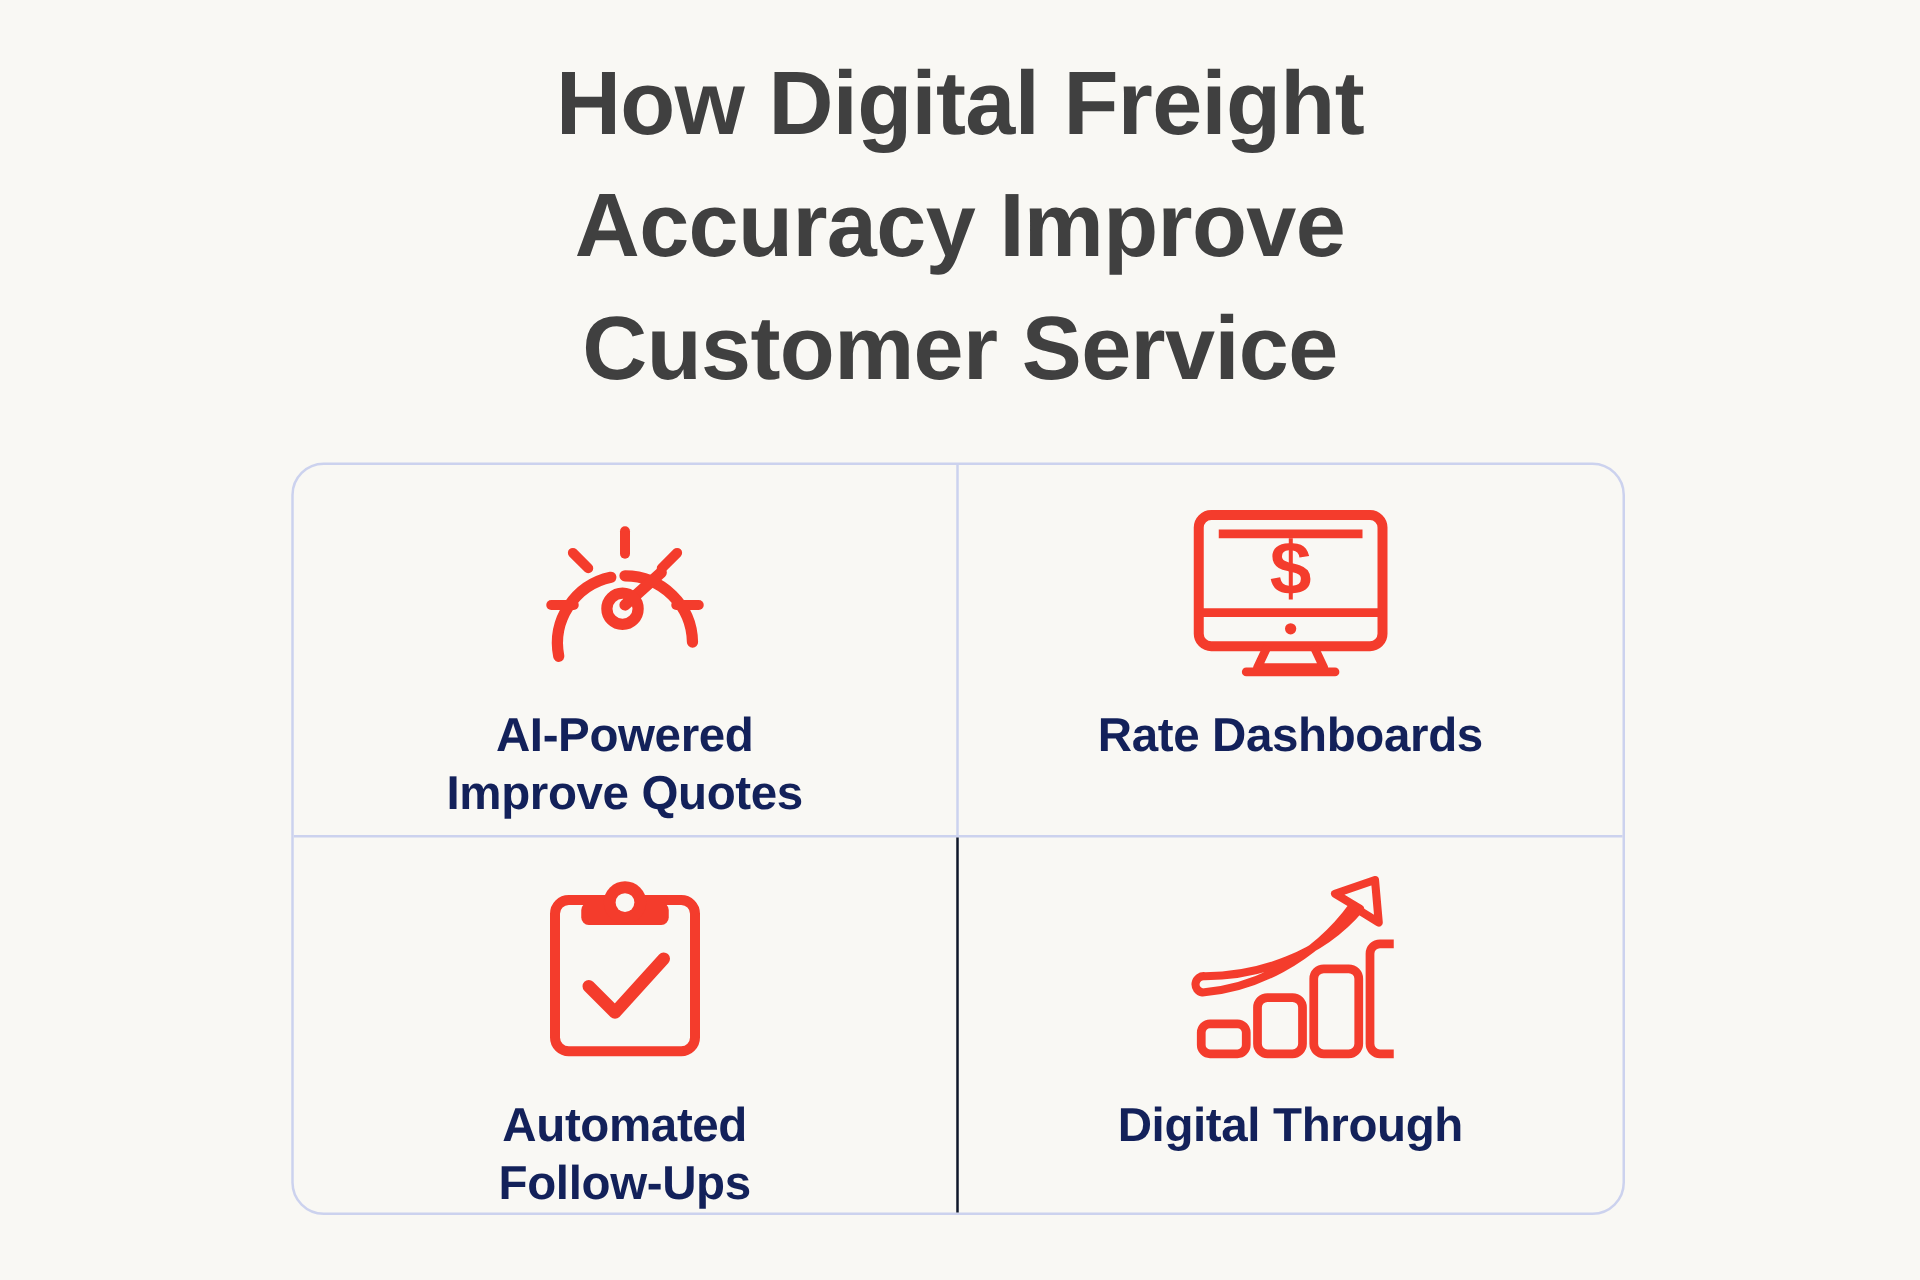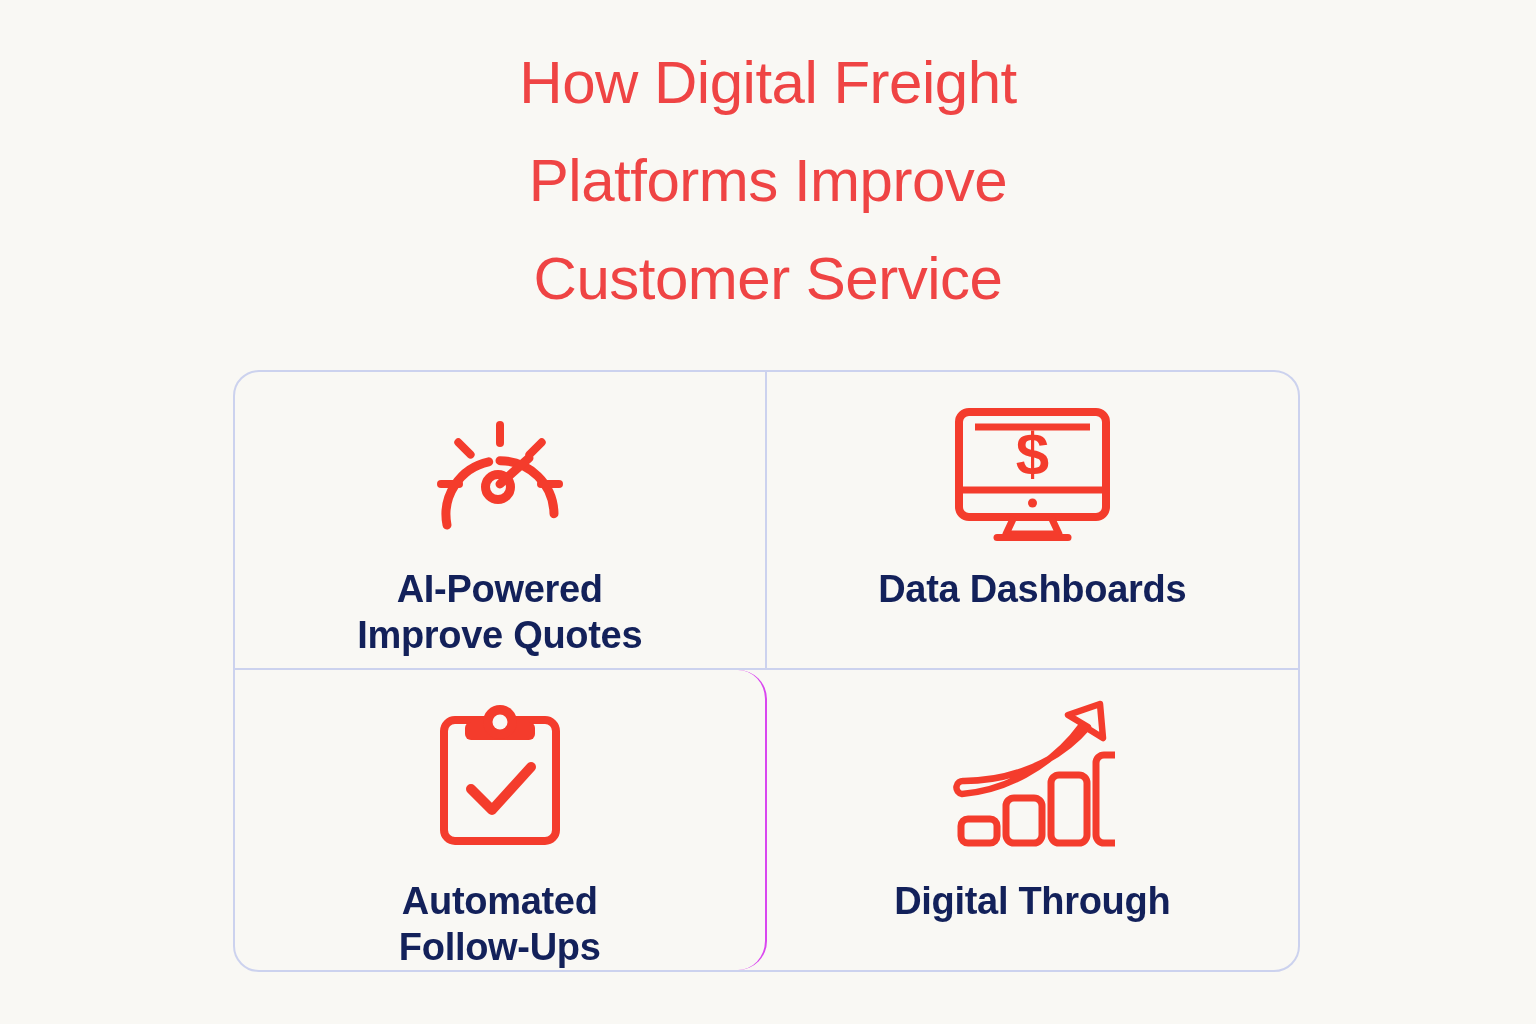--- a/index.html
+++ b/index.html
@@ -25,25 +25,25 @@
   }
 
   
   .title-block {
     width: 1000px;
     margin-top: 34px;
     text-align: center;
   }
   .title-line {
     font-family: "Liberation Sans Narrow", "Liberation Sans", sans-serif;
-    font-weight: normal;
-    font-size: 60px;
+    font-weight: bold;
+    font-size: 72px;
     line-height: 98px;
     letter-spacing: -0.5px;
-    color: #ef4444;
+    color: #404040;
     white-space: nowrap;
   }
 
   
   .card {
     position: absolute;
     left: 233px;
     top: 370px;
     width: 1067px;
     height: 602px;
@@ -60,21 +60,21 @@
     position: relative;
     box-sizing: border-box;
     display: flex;
     flex-direction: column;
     align-items: center;
     justify-content: flex-start;
     padding-top: 26px;
   }
   .cell-tl { border-right: 2px solid #ccd2ee; border-bottom: 2px solid #ccd2ee; }
   .cell-tr { border-bottom: 2px solid #ccd2ee; }
-  .cell-bl { border-right: 2px solid #d946ef; border-radius: 29px; }
+  .cell-bl { border-right: 2px solid #0f172a; }
 
   .icon-wrap {
     height: 150px;
     display: flex;
     align-items: center;
     justify-content: center;
   }
   .cell-bottom .icon-wrap { height: 158px; }
 
   .cell-label {
@@ -90,21 +90,21 @@
 
   .nowrap { white-space: nowrap; display: block; }
 </style>
 </head>
 <body>
 
 <div id="infographic">
 
   <div class="title-block">
     <div class="title-line">How Digital Freight</div>
-    <div class="title-line">Platforms Improve</div>
+    <div class="title-line">Accuracy Improve</div>
     <div class="title-line">Customer Service</div>
   </div>
 
   <div class="card">
 
     <div class="cell cell-tl cell-top">
       <div class="icon-wrap">
         <svg width="150" height="140" viewBox="0 0 150 140" fill="none" aria-hidden="true">
 
           <path d="M22 122 A54 54 0 1 1 128 122" stroke="#f43c2c" stroke-width="9" stroke-linecap="round" fill="none" pathLength="100" stroke-dasharray="44 6 44" stroke-dashoffset="0"></path>
@@ -138,21 +138,21 @@
 
           <circle cx="82.5" cy="100" r="4.5" fill="#f43c2c"></circle>
 
           <text x="82.5" y="72" text-anchor="middle" font-family="'Liberation Sans', sans-serif" font-size="60" font-weight="bold" fill="#f43c2c">$</text>
 
           <path d="M64 114 L56 131 L109 131 L101 114" stroke="#f43c2c" stroke-width="7" stroke-linejoin="round" fill="none"></path>
           <line x1="47" y1="134.5" x2="118" y2="134.5" stroke="#f43c2c" stroke-width="7" stroke-linecap="round"></line>
         </svg>
       </div>
       <div class="cell-label">
-        <span class="nowrap">Data Dashboards</span>
+        <span class="nowrap">Rate Dashboards</span>
       </div>
     </div>
 
     <div class="cell cell-bl cell-bottom">
       <div class="icon-wrap">
         <svg width="130" height="150" viewBox="0 0 130 150" fill="none" aria-hidden="true">
 
           <rect x="9" y="20" width="112" height="121" rx="11" ry="11" stroke="#f43c2c" stroke-width="8" fill="none"></rect>
 
           <path d="M36 22 h58 a6 6 0 0 1 6 6 v6 a6 6 0 0 1 -6 6 h-58 a6 6 0 0 1 -6 -6 v-6 a6 6 0 0 1 6 -6 z" fill="#f43c2c"></path>

